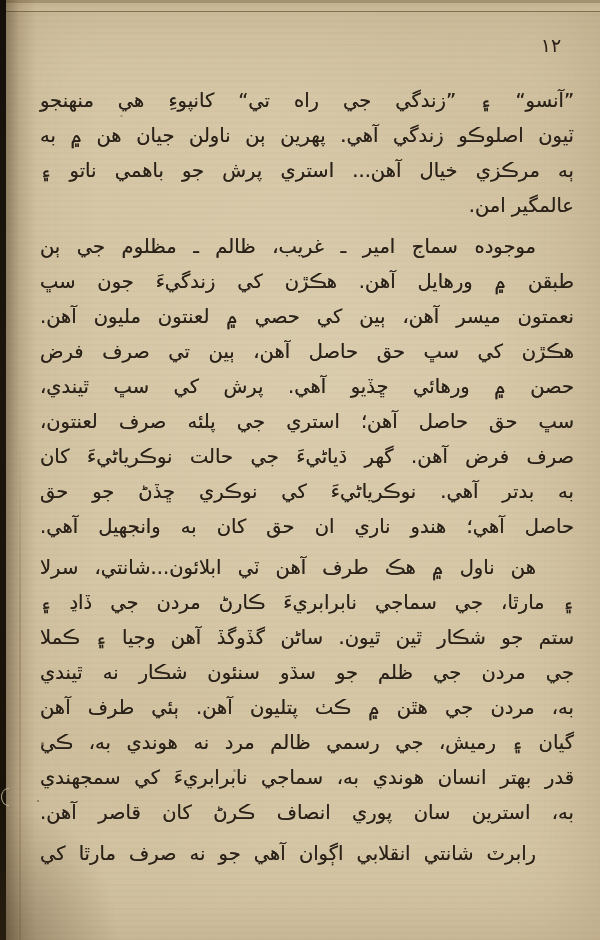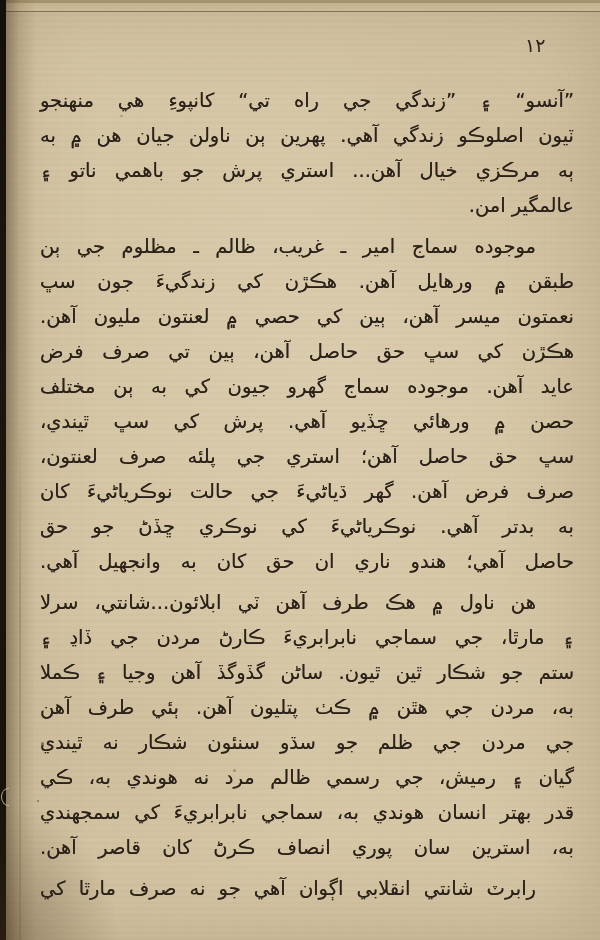--- a/index.html
+++ b/index.html
@@ -74,21 +74,21 @@
   .speck.s2 { left: 37px; top: 800px; width: 2px; height: 2px; }
   .speck.s3 { left: 120px; top: 115px; width: 3px; height: 2px; background: rgba(66,50,30,0.30); }
   .speck.s4 { left: 233px; top: 769px; width: 3px; height: 3px; background: rgba(66,50,30,0.35); }
 
   
   .page-number {
     position: absolute;
     top: 34px;
     left: 525px;
     width: 52px;
-    text-align: left;
+    text-align: center;
     font-size: 19px;
     color: #2b2218;
     direction: rtl;
   }
 
   
   .body-text {
     position: absolute;
     top: 83px;
     right: 26px;
@@ -134,34 +134,33 @@
       <div class="line">ٽيون اصلوڪو زندگي آهي. پهرين ٻن ناولن جيان هن ۾ به</div>
       <div class="line">ٻه مرڪزي خيال آهن... استري پرش جو باهمي ناتو ۽</div>
       <div class="line short">عالمگير امن.</div>
     </div>
 
     <div class="paragraph">
       <div class="line indent">موجوده سماج امير ـ غريب، ظالم ـ مظلوم جي ٻن</div>
       <div class="line">طبقن ۾ ورهايل آهن. هڪڙن کي زندگيءَ جون سڀ</div>
       <div class="line">نعمتون ميسر آهن، ٻين کي حصي ۾ لعنتون مليون آهن.</div>
       <div class="line">هڪڙن کي سڀ حق حاصل آهن، ٻين تي صرف فرض</div>
-      <div class="line">عايد آهن. موجوده سماج گهرو جيون کي به ٻن مختلف</div>
       <div class="line">حصن ۾ ورهائي ڇڏيو آهي. پرش کي سڀ ٿيندي،</div>
       <div class="line">سڀ حق حاصل آهن؛ استري جي پلئه صرف لعنتون،</div>
       <div class="line">صرف فرض آهن. گهر ڌياڻيءَ جي حالت نوڪرياڻيءَ کان</div>
       <div class="line">به بدتر آهي. نوڪرياڻيءَ کي نوڪري ڇڏڻ جو حق</div>
       <div class="line">حاصل آهي؛ هندو ناري ان حق کان به وانجهيل آهي.</div>
     </div>
 
     <div class="paragraph">
       <div class="line indent">هن ناول ۾ هڪ طرف آهن ٽي ابلائون...شانتي، سرلا</div>
       <div class="line">۽ مارٿا، جي سماجي نابرابريءَ ڪارڻ مردن جي ڏاڍ ۽</div>
       <div class="line">ستم جو شڪار ٿين ٿيون. ساڻن گڏوگڏ آهن وجيا ۽ ڪملا</div>
+      <div class="line">جي مردن جي ظلم جو سڌو سنئون شڪار نه ٿيندي</div>
       <div class="line">به، مردن جي هٿن ۾ ڪٺ پتليون آهن. ٻئي طرف آهن</div>
-      <div class="line">جي مردن جي ظلم جو سڌو سنئون شڪار نه ٿيندي</div>
       <div class="line">گيان ۽ رميش، جي رسمي ظالم مرد نه هوندي به، ڪي</div>
       <div class="line">قدر بهتر انسان هوندي به، سماجي نابرابريءَ کي سمجهندي</div>
       <div class="line">به، استرين سان پوري انصاف ڪرڻ کان قاصر آهن.</div>
     </div>
 
     <div class="paragraph">
       <div class="line indent">رابرٽ شانتي انقلابي اڳوان آهي جو نه صرف مارٿا کي</div>
     </div>
 
   </div>

